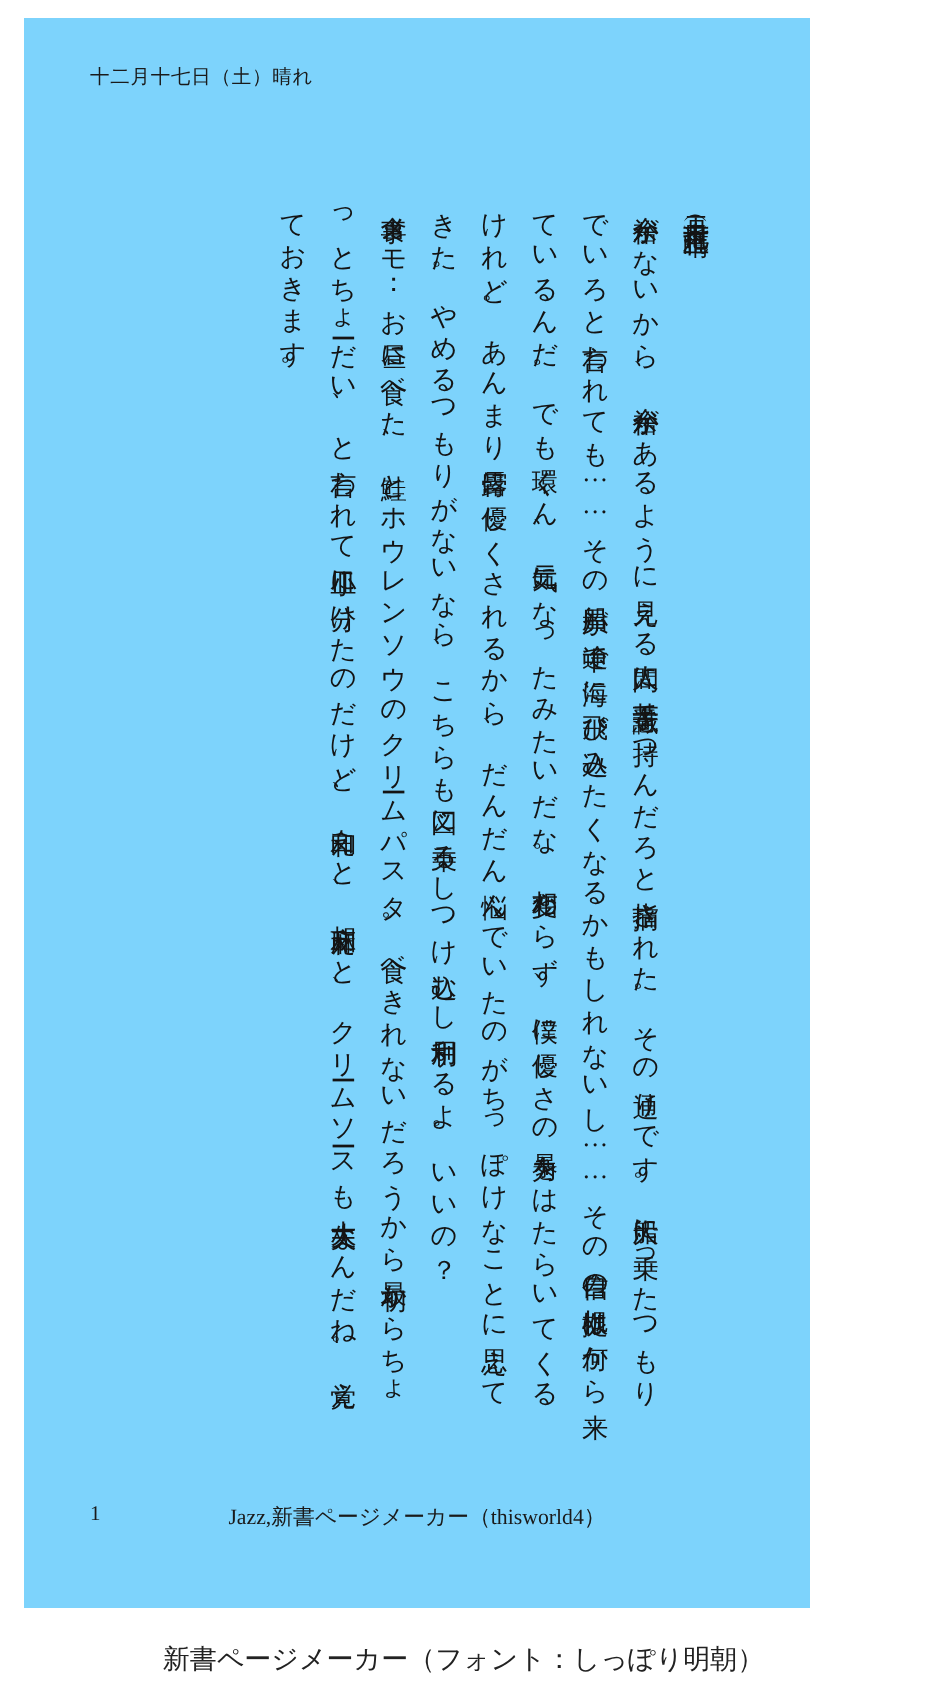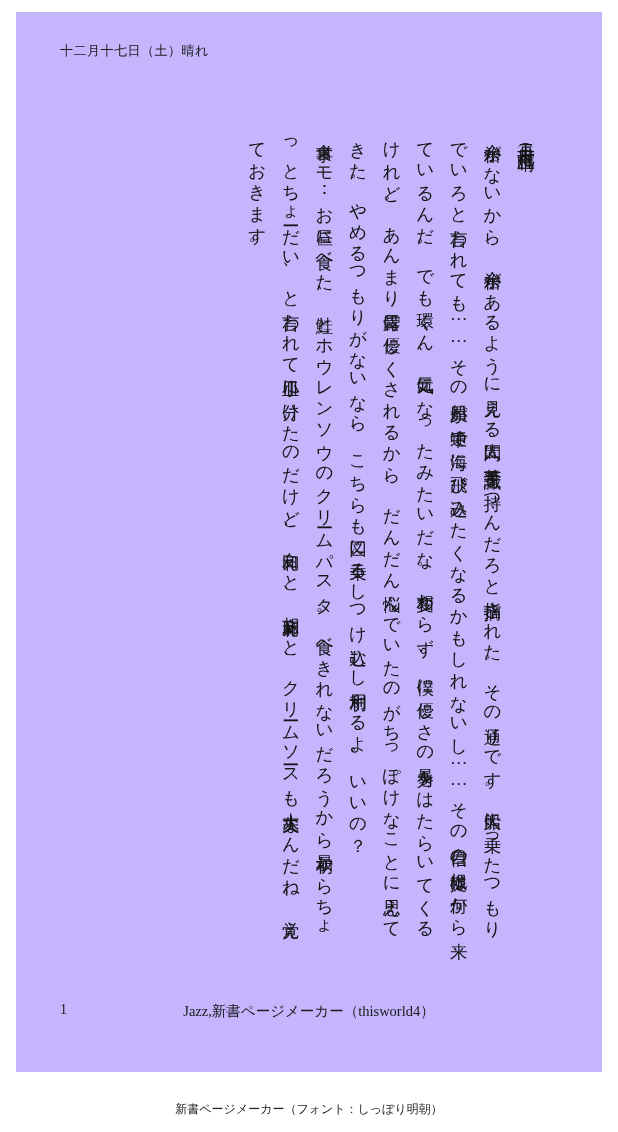--- a/index.html
+++ b/index.html
@@ -12,23 +12,23 @@
     height: 1132px;
     font-family: "Liberation Serif", "DejaVu Serif", serif;
     position: relative;
     overflow: hidden;
   }
 
   #page {
     position: absolute;
     left: 16px;
     top: 12px;
-    width: 586px;
+    width: 524px;
     height: 1060px;
-    background: #c4b5fd;
+    background: #7dd3fc;
     box-sizing: border-box;
   }
 
   
   #running-head {
     position: absolute;
     left: 44px;
     top: 30px;
     font-size: 13px;
     color: #1a1a1a;
@@ -87,21 +87,21 @@
     white-space: nowrap;
   }
 
   
   #caption {
     position: absolute;
     left: 0;
     right: 0;
     bottom: 14px;
     text-align: center;
-    font-size: 12px;
+    font-size: 18px;
     color: #222222;
   }
 </style>
 </head>
 <body>
 
 <div id="page">
 
   <div id="running-head">十二月十七日（土）晴れ</div>
 

